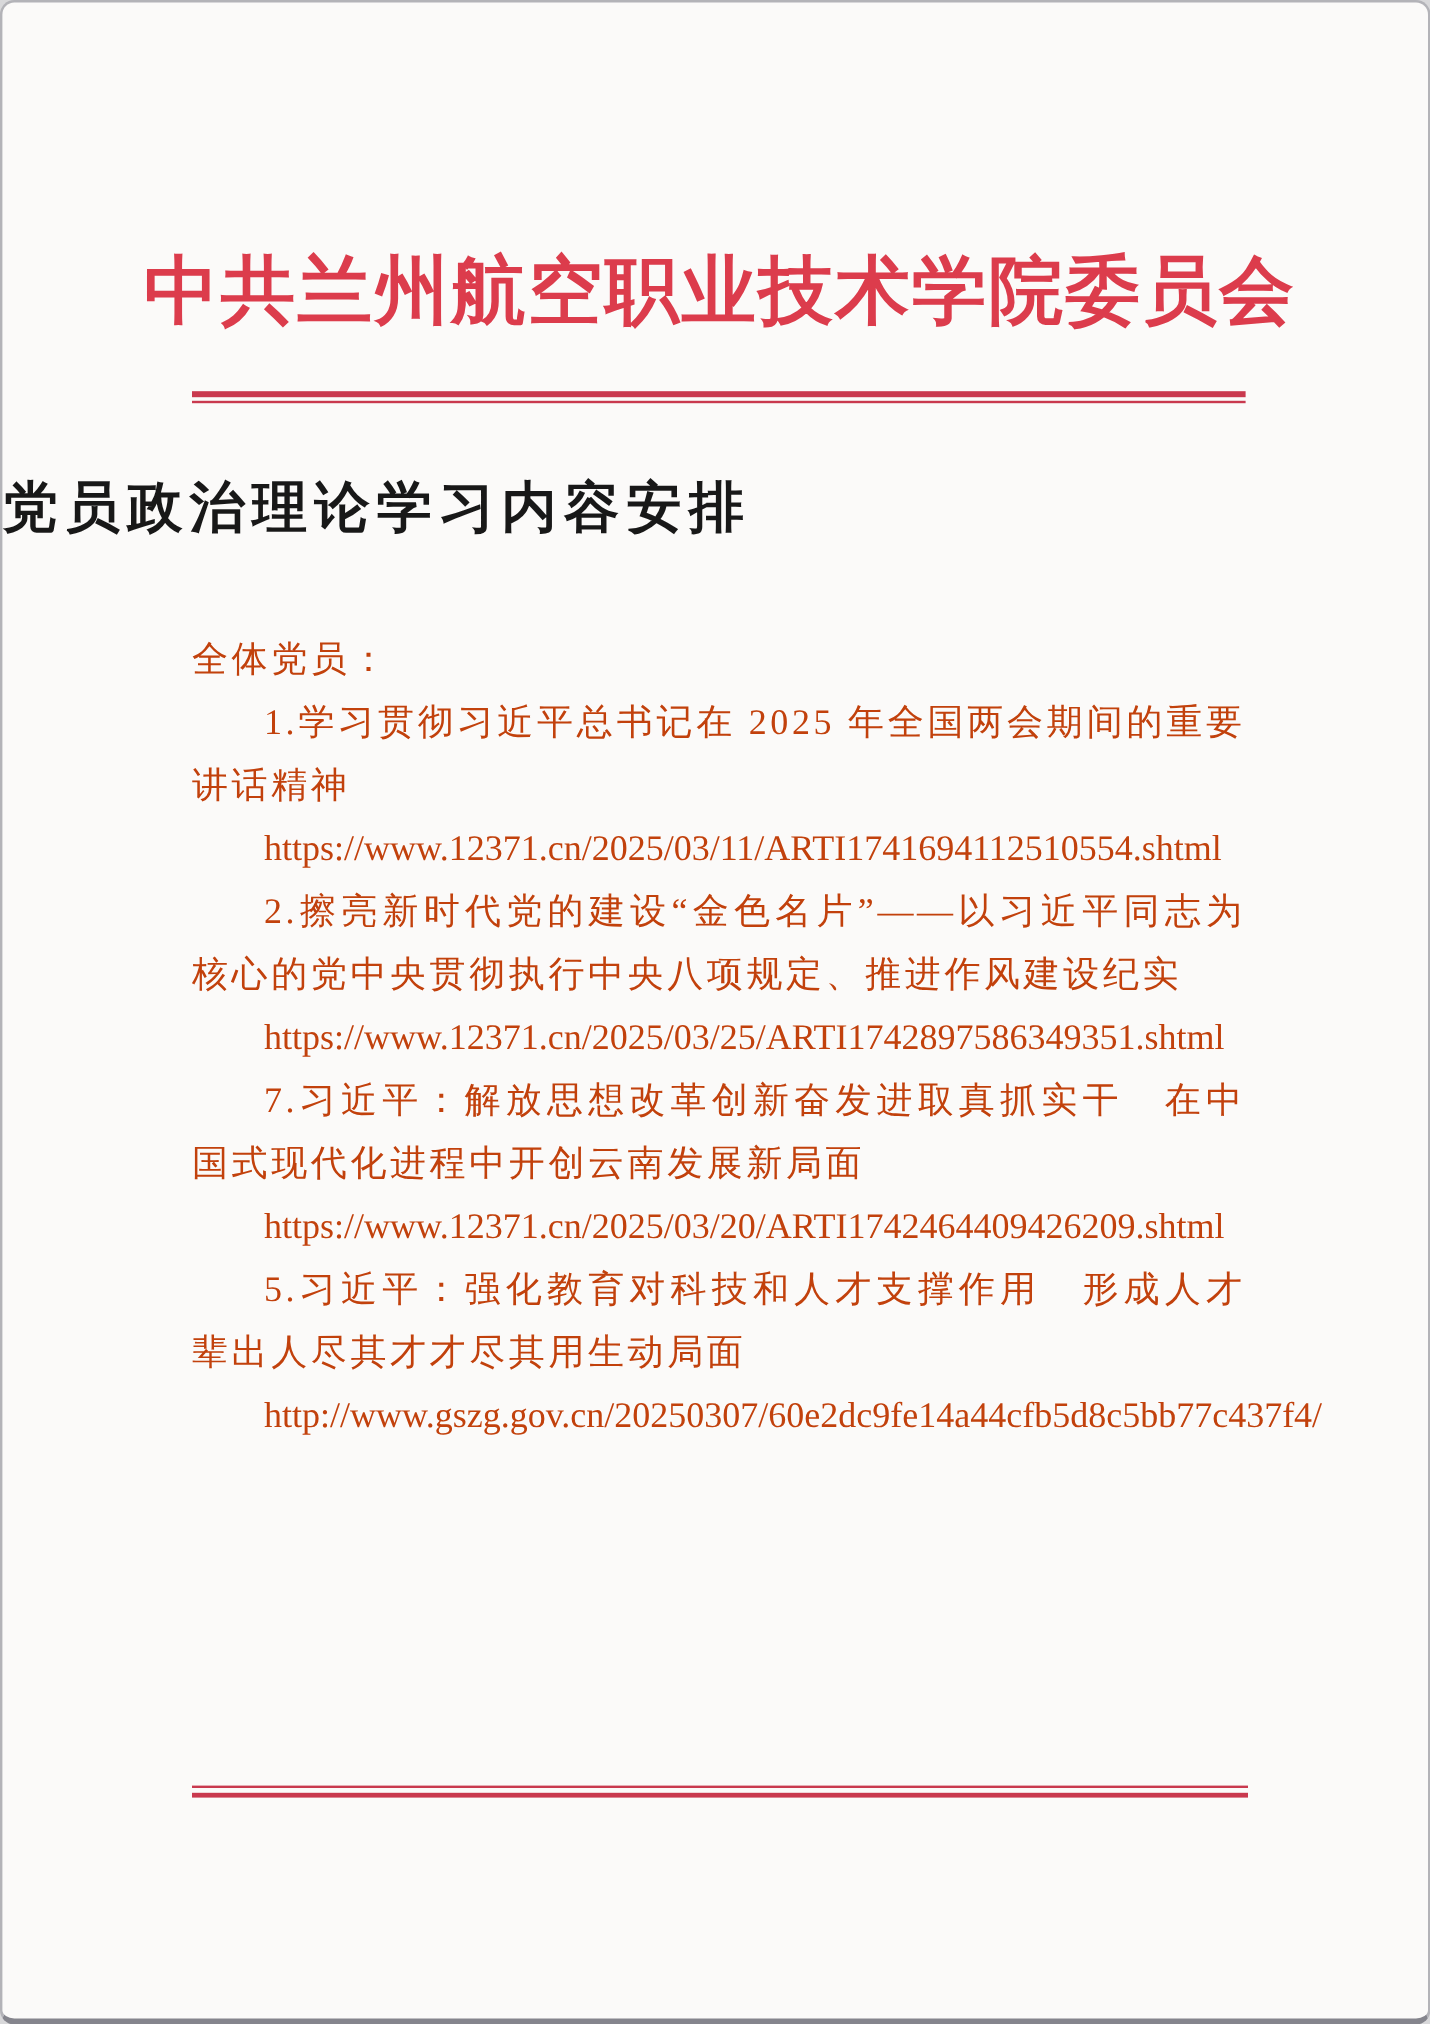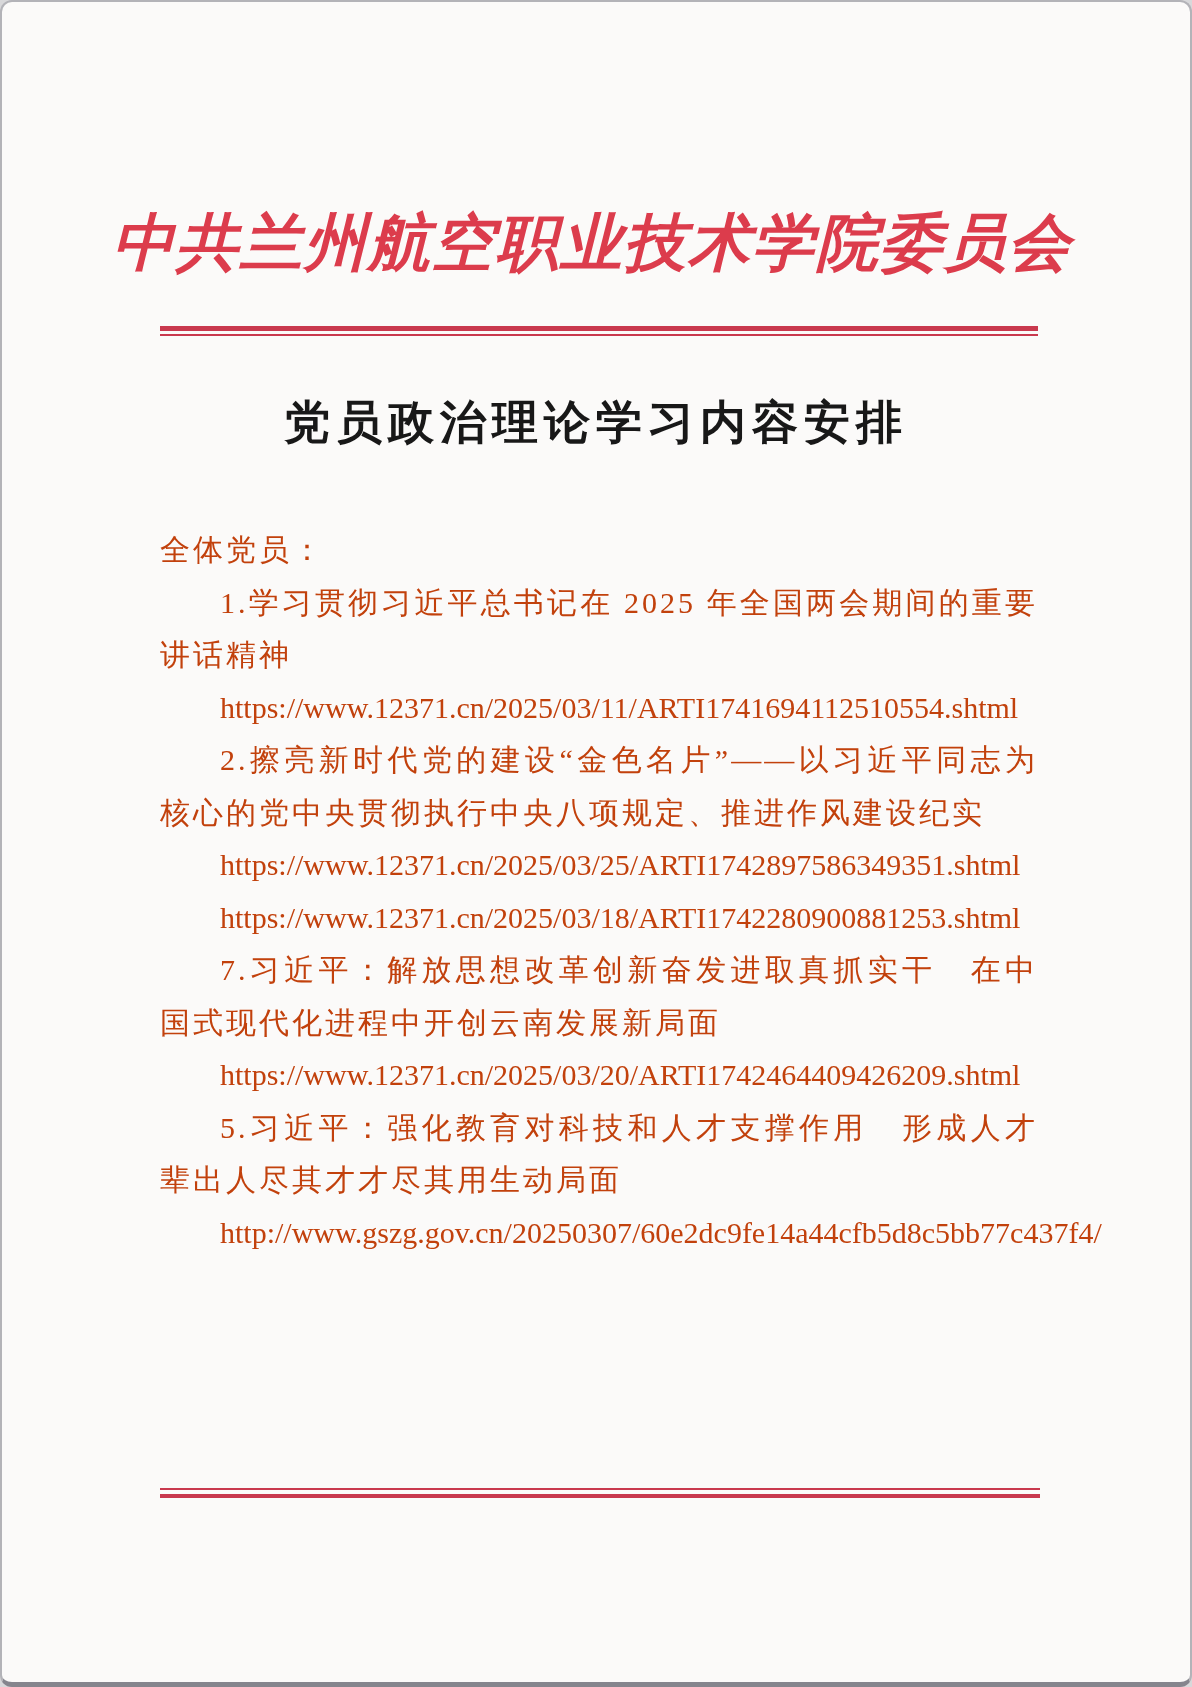--- a/index.html
+++ b/index.html
@@ -15,28 +15,27 @@
     margin: 0 auto;
     box-sizing: border-box;
     background: var(--page-bg, #fbfaf9);
     border: 2px solid #b3b3b8;
     border-bottom: 5px solid #85858d;
     border-radius: 12px;
     overflow: hidden;
   }
   .org-header {
     margin: 196px 110px 0 110px;
-    text-align: left;
+    text-align: right;
     font-size: 62px;
     line-height: 90px;
     font-weight: bold;
     letter-spacing: 2px;
     color: var(--header-red, #dc3c4c);
     white-space: nowrap;
-    font-style: italic;
   }
   .red-divider {
     margin: 38px 152px 0 158px;
     height: 10px;
   }
   .red-divider .line-a {
     height: 5px;
     background: var(--line-red, #c9394e);
     margin-bottom: 3px;
   }
@@ -54,21 +53,20 @@
   }
   .red-divider.bottom .line-a {
     height: 2px;
     margin-bottom: 4px;
   }
   .red-divider.bottom .line-b {
     height: 4px;
   }
   .doc-title {
     margin-top: 60px;
-    text-align: center;
     font-size: 46px;
     line-height: 54px;
     font-weight: bold;
     letter-spacing: 6px;
     color: #181818;
   }
   .body-text {
     margin: 74px 152px 0 158px;
     color: #2a2a2c;
   }
@@ -106,21 +104,20 @@
 
   <div class="body-text">
     <p class="para">全体党员：</p>
     <div id="items">
   <p class="para indent">1.学习贯彻习近平总书记在 2025 年全国两会期间的重要讲话精神</p>
   <p class="para indent url-line">https://www.12371.cn/2025/03/11/ARTI1741694112510554.shtml</p>
 
   <p class="para indent">2.擦亮新时代党的建设“金色名片”——以习近平同志为核心的党中央贯彻执行中央八项规定、推进作风建设纪实</p>
   <p class="para indent url-line">https://www.12371.cn/2025/03/25/ARTI1742897586349351.shtml</p>
 
-  <p class="para indent url-line">https://www.12371.cn/2025/03/18/ARTI1742280900881253.shtml</p>
 
   <p class="para indent">7.习近平：解放思想改革创新奋发进取真抓实干　在中国式现代化进程中开创云南发展新局面</p>
   <p class="para indent url-line">https://www.12371.cn/2025/03/20/ARTI1742464409426209.shtml</p>
 
   <p class="para indent">5.习近平：强化教育对科技和人才支撑作用　形成人才辈出人尽其才才尽其用生动局面</p>
   <p class="para indent url-line">http://www.gszg.gov.cn/20250307/60e2dc9fe14a44cfb5d8c5bb77c437f4/</p>
 </div>
   </div>
 
   <div class="red-divider bottom">

